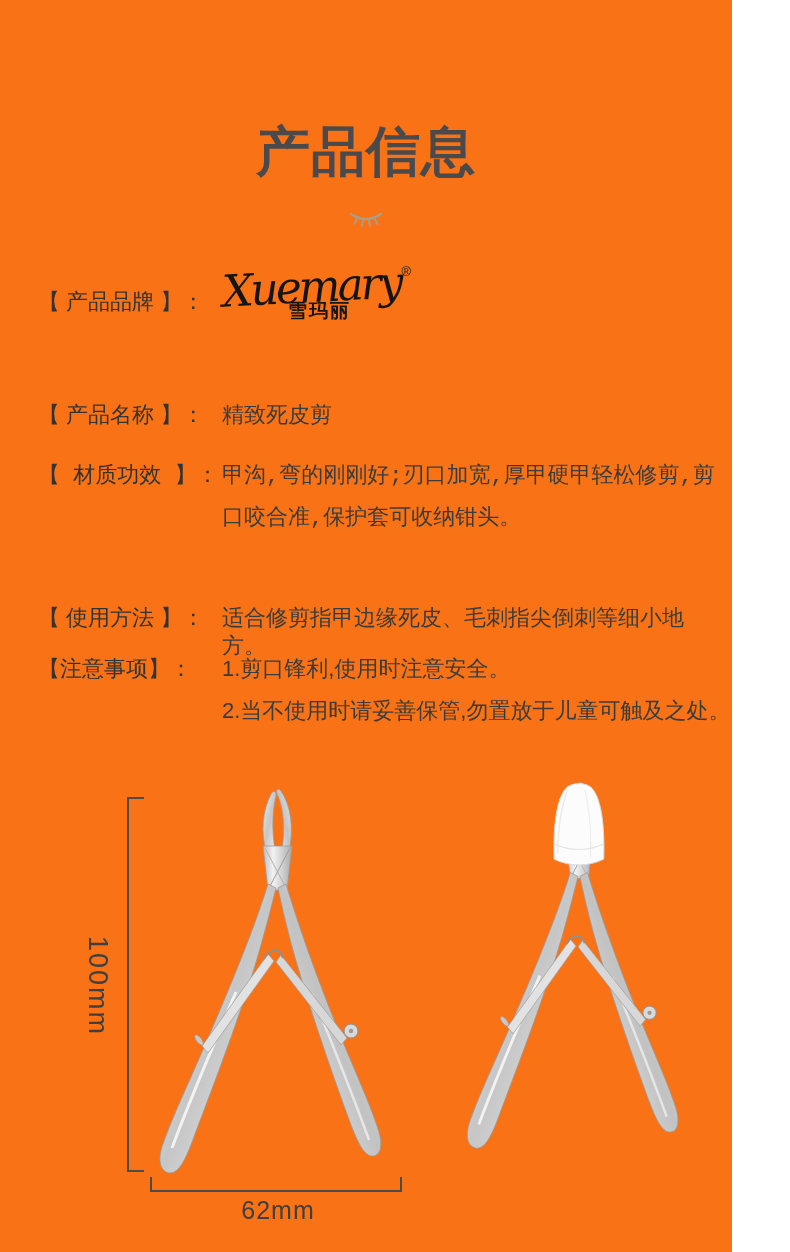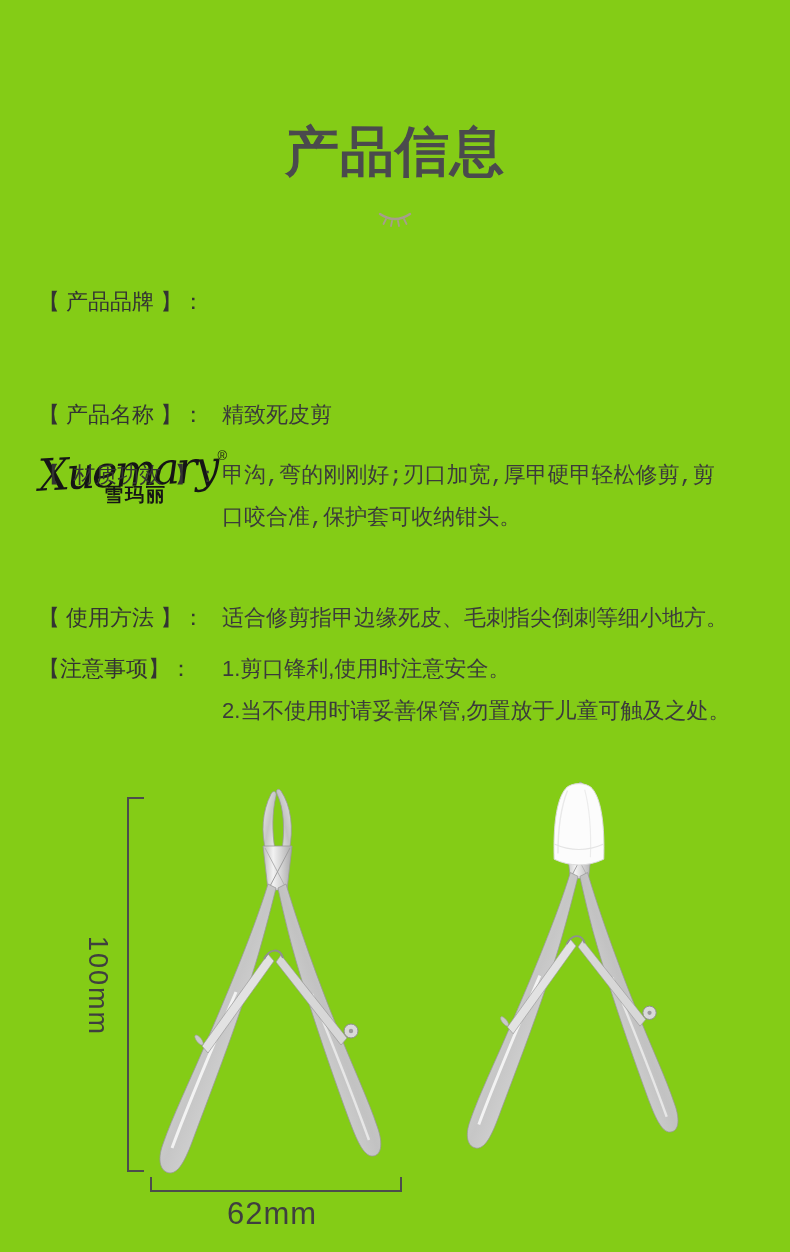--- a/index.html
+++ b/index.html
@@ -1,31 +1,31 @@
 <!DOCTYPE html>
 <html><head>
 <meta charset="utf-8">
 <style>
   html,body{margin:0;padding:0;background:#ffffff;}
   body{font-family:"Liberation Sans","DejaVu Sans",sans-serif;color:#3b3b3b;}
-  .page{position:relative;width:790px;height:1252px;background:#84cc16;overflow:hidden;}
+  .page{position:relative;width:732px;height:1252px;background:#f97316;overflow:hidden;}
 
   
   .title{position:absolute;top:122px;left:0;width:100%;text-align:center;
          font-size:54px;font-weight:bold;color:#4a4a4d;letter-spacing:1px;line-height:1.1;}
   .eyelash{position:absolute;top:210px;left:50%;transform:translateX(-50%);}
 
   
   .info-row{position:absolute;left:38px;right:20px;display:flex;align-items:flex-start;}
   .info-label{flex:0 0 184px;width:184px;font-size:22px;color:#333333;line-height:28px;white-space:nowrap;}
   .info-value{font-size:22px;color:#3b3b3b;line-height:28px;}
   .vline{line-height:28px;margin-bottom:14px;white-space:nowrap;}
   .vline:last-child{margin-bottom:0;}
 
-  .row-brand{top:288px;flex-direction:column;}
+  .row-brand{top:288px;}
   .row-name{top:356px;margin-top:45px;}
   .row-model{top:406px;}
   .row-material{top:463px;font-family:Liberation Mono, monospace;}
   .row-usage{top:604px;}
   .row-notes{top:655px;}
 
   
   .logo{position:relative;margin-top:-30px;width:190px;}
   .logo-script{font-family:"DejaVu Serif","Liberation Serif",serif;font-style:italic;
                font-size:44px;color:#151515;letter-spacing:-3px;display:inline-block;
@@ -40,22 +40,22 @@
   .dim{position:absolute;background:#4c4c4c;}
   .dim-vline{left:127px;top:797px;width:2px;height:375px;}
   .dim-vtick-top{left:127px;top:797px;width:17px;height:2px;}
   .dim-vtick-bottom{left:127px;top:1170px;width:17px;height:2px;}
   .dim-hline{left:150px;top:1190px;width:252px;height:2px;}
   .dim-htick-left{left:150px;top:1177px;width:2px;height:15px;}
   .dim-htick-right{left:400px;top:1177px;width:2px;height:15px;}
 
   .dim-height-label{position:absolute;left:82px;top:936px;writing-mode:vertical-rl;
                     font-size:27px;color:#3f3f3f;letter-spacing:2px;}
-  .dim-width-label{position:absolute;left:146px;top:1196px;width:252px;text-align:center;
-                   font-size:31px;color:#3f3f3f;letter-spacing:1px;}
+  .dim-width-label{position:absolute;left:152px;top:1196px;width:252px;text-align:center;
+                   font-size:25px;color:#3f3f3f;letter-spacing:1px;}
 </style>
 </head>
 <body>
 
 <div class="page">
 
   <div class="title">产品信息</div>
 
   <div class="eyelash">
     <svg width="34" height="18" viewBox="0 0 34 18">

